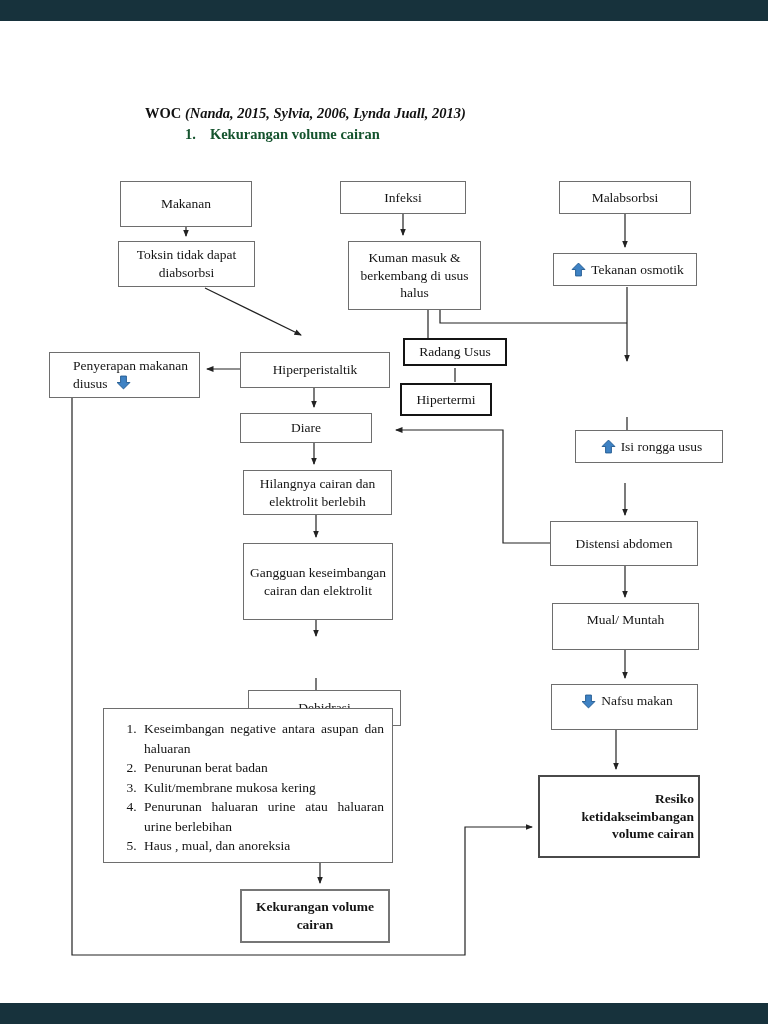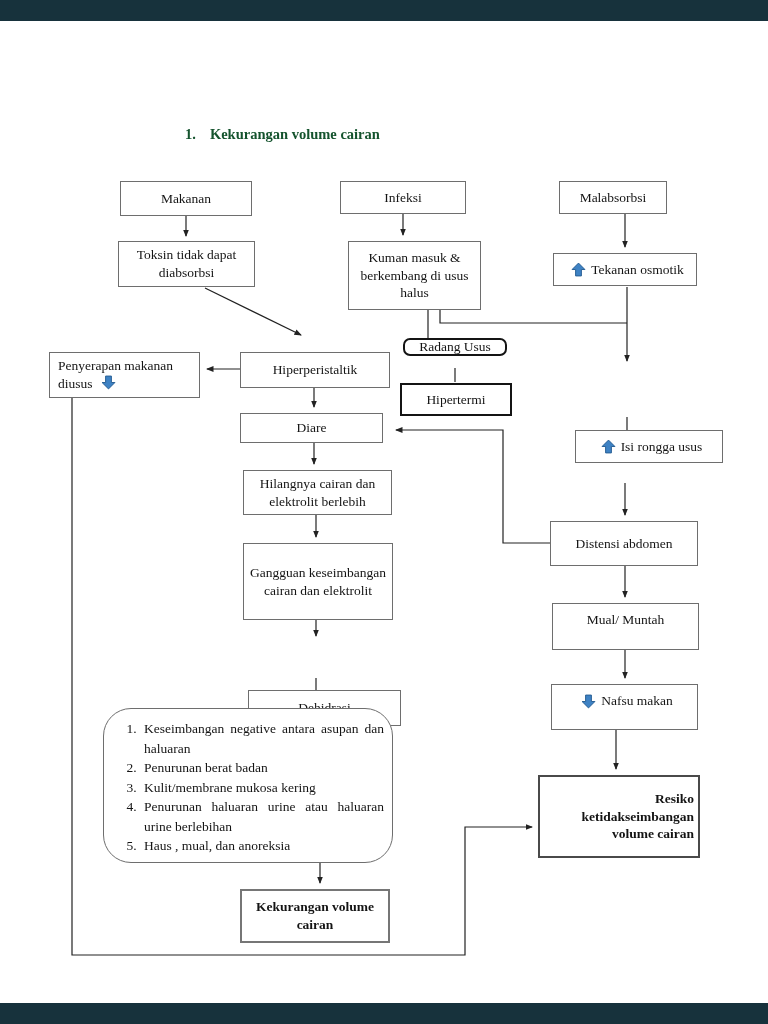--- a/index.html
+++ b/index.html
@@ -12,36 +12,37 @@
   .title-line1 .cit{font-style:italic;}
   .title-line2{position:absolute;left:185px;top:126px;font-size:14.5px;font-weight:bold;color:#14532d;white-space:nowrap;}
   .title-line2 .num{margin-right:14px;}
   svg.connectors{position:absolute;left:0;top:0;width:768px;height:1024px;z-index:1;}
   .node{position:absolute;box-sizing:border-box;background:#ffffff;border:1px solid #6e6e6e;color:#141414;
         font-size:13.5px;line-height:1.3;display:flex;align-items:center;justify-content:center;
         text-align:center;z-index:2;padding:2px 4px;}
   .node.strong{border:2px solid #141414;}
   .node.outcome{border:2px solid #4a4a4a;font-weight:bold;text-align:right;}
   .node.outcome2{border:2px solid #767676;font-weight:bold;}
-  .node.leftalign{justify-content:flex-start;text-align:left;padding-left:8px;}
+  .node.leftalign{justify-content:flex-start;text-align:left;padding-left:23px;}
   .node.topalign{align-items:flex-start;padding-top:7px;}
   .icon{display:inline-block;vertical-align:-2px;margin:0 5px;flex:0 0 auto;}
   .listbox{position:absolute;box-sizing:border-box;background:#fff;border:1px solid #6e6e6e;z-index:2;
            font-size:13.5px;color:#141414;padding:10px 8px 0 2px;}
   .listbox ol{margin:0;padding:0 0 0 34px;}
   .listbox li{text-align:justify;line-height:1.45;padding-left:4px;margin:0;}
 </style>
 </head>
 <body>
 
 <div class="page">
 
   <div class="bar top"></div>
   <div class="bar bottom"></div>
 
+  <div class="title-line1"><span>WOC </span><span class="cit">(Nanda, 2015, Sylvia, 2006, Lynda Juall, 2013)</span></div>
   <div class="title-line2"><span class="num">1.</span><span>Kekurangan volume cairan</span></div>
 
   <svg class="connectors" viewBox="0 0 768 1024">
     <defs>
       <marker id="ah" markerWidth="9" markerHeight="8" refX="6.5" refY="3" orient="auto" markerUnits="userSpaceOnUse">
         <path d="M0,0 L7.5,3 L0,6 Z" fill="#222"></path>
       </marker>
     </defs>
     <g stroke="#222" stroke-width="1.2" fill="none">
       <path d="M186,214 V236" marker-end="url(#ah)"></path>
@@ -62,27 +63,27 @@
       <path d="M550,543 H503 V430 H396" marker-end="url(#ah)"></path>
       <path d="M314,443 V464" marker-end="url(#ah)"></path>
       <path d="M316,515 V537" marker-end="url(#ah)"></path>
       <path d="M316,612 V636" marker-end="url(#ah)"></path>
       <path d="M316,678 V702" marker-end="url(#ah)"></path>
       <path d="M320,863 V883" marker-end="url(#ah)"></path>
       <path d="M72,398 V955 H465 V827 H532" marker-end="url(#ah)"></path>
     </g>
   </svg>
 
-  <div class="node" style="left:120px;top:181px;width:132px;height:35px;">
+  <div class="node" style="left:120px;top:181px;width:132px;height:46px;">
       <span>Makanan</span>
     </div>
   <div class="node" style="left:340px;top:181px;width:126px;height:33px;">
       <span>Infeksi</span>
     </div>
-  <div class="node" style="left:559px;top:181px;width:108px;height:33px;">
+  <div class="node" style="left:559px;top:181px;width:132px;height:33px;">
       <span>Malabsorbsi</span>
     </div>
 
   <div class="node" style="left:118px;top:241px;width:137px;height:46px;">
       <span>Toksin tidak dapat diabsorbsi</span>
     </div>
   <div class="node" style="left:348px;top:241px;width:133px;height:69px;">
       <span>Kuman masuk &amp; berkembang di usus halus</span>
     </div>
   <div class="node" style="left:553px;top:253px;width:144px;height:33px;">
@@ -94,28 +95,28 @@
 
   <div class="node leftalign" style="left:49px;top:352px;width:151px;height:46px;text-align:left;">
     <span><span>Penyerapan makanan diusus</span>
     <svg class="icon" width="15" height="15" viewBox="0 0 14 14">
           <path d="M7,13 L1,7 H4.3 V1 H9.7 V7 H13 Z" fill="#3e82c4" stroke="#265e93" stroke-width="0.9"></path>
         </svg></span>
   </div>
   <div class="node" style="left:240px;top:352px;width:150px;height:36px;">
       <span>Hiperperistaltik</span>
     </div>
-  <div class="node strong" style="left:403px;top:338px;width:104px;height:18px;border-radius:7px;">
+  <div class="node strong" style="left:403px;top:338px;width:104px;height:28px;">
       <span>Radang Usus</span>
     </div>
-  <div class="node strong" style="left:400px;top:383px;width:112px;height:33px;">
+  <div class="node strong" style="left:400px;top:383px;width:92px;height:33px;">
       <span>Hipertermi</span>
     </div>
 
-  <div class="node" style="left:240px;top:413px;width:143px;height:30px;">
+  <div class="node" style="left:240px;top:413px;width:132px;height:30px;">
       <span>Diare</span>
     </div>
   <div class="node" style="left:243px;top:470px;width:149px;height:45px;">
       <span>Hilangnya cairan dan elektrolit berlebih</span>
     </div>
   <div class="node" style="left:243px;top:543px;width:150px;height:77px;">
       <span>Gangguan keseimbangan cairan dan  elektrolit</span>
     </div>
   <div class="node" style="left:248px;top:642px;width:153px;height:36px;margin-top:48px;">
       <span>Dehidrasi</span>
@@ -133,21 +134,21 @@
   <div class="node topalign" style="left:552px;top:603px;width:147px;height:47px;">
       <span>Mual/ Muntah</span>
     </div>
   <div class="node topalign" style="left:551px;top:684px;width:147px;height:46px;">
     <svg class="icon" width="15" height="15" viewBox="0 0 14 14" style="margin-top:2px;">
         <path d="M7,13 L1,7 H4.3 V1 H9.7 V7 H13 Z" fill="#3e82c4" stroke="#265e93" stroke-width="0.9"></path>
       </svg>
     <span>Nafsu makan</span>
   </div>
 
-  <div class="listbox" style="left:103px;top:708px;width:290px;height:155px;border-radius:28px;">
+  <div class="listbox" style="left:103px;top:708px;width:290px;height:155px;">
     <ol>
       <li>Keseimbangan negative antara asupan dan haluaran</li>
       <li>Penurunan berat badan</li>
       <li>Kulit/membrane mukosa kering</li>
       <li>Penurunan haluaran urine atau haluaran urine berlebihan</li>
       <li>Haus , mual, dan anoreksia</li>
     </ol>
   </div>
 
   <div class="node outcome" style="left:538px;top:775px;width:162px;height:83px;">

